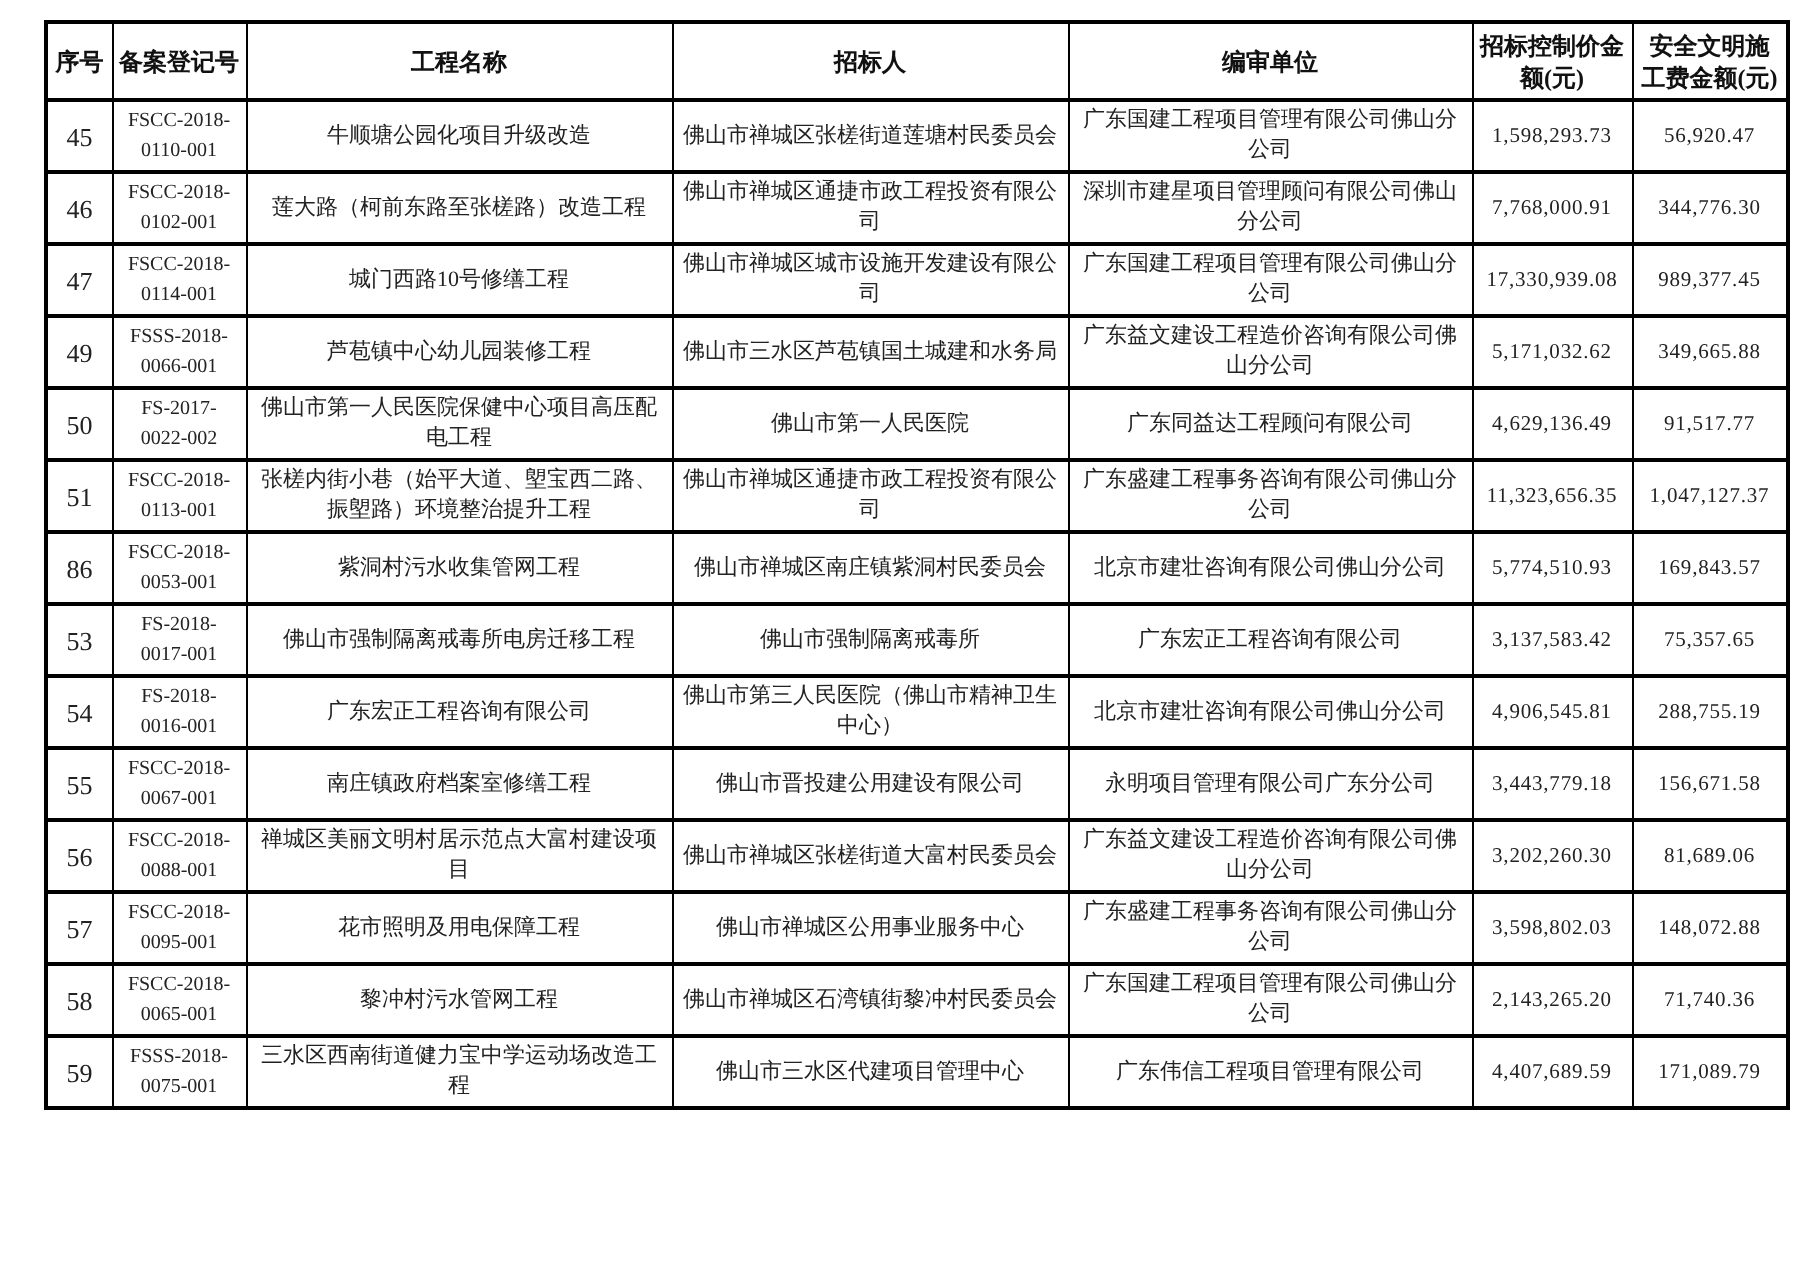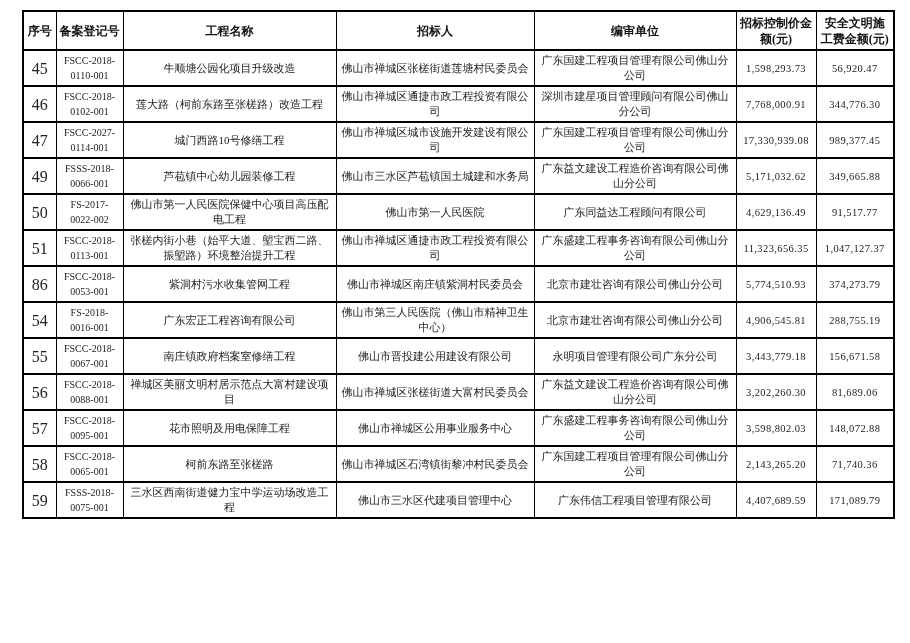--- a/index.html
+++ b/index.html
@@ -53,21 +53,21 @@
     line-height: 16px;
     height: 33px;
     color: #111;
   }
   td {
     font-size: 11px;
     line-height: 15px;
     height: 30px;
     color: #222;
   }
-  td.c-serial { font-size: 16px; }
+  td.c-serial { font-size: 13px; }
   td.c-reg_no {
     font-size: 10px;
     overflow-wrap: normal;
     word-break: normal;
   }
   td.c-control_price, td.c-safety_fee {
     letter-spacing: 0.4px;
     white-space: nowrap;
     font-size: 10.5px;
     text-align: center;
@@ -112,21 +112,21 @@
           <td class="c-serial">46</td>
           <td class="c-reg_no">FSCC-2018-0102-001</td>
           <td class="c-project">莲大路（柯前东路至张槎路）改造工程</td>
           <td class="c-bidder">佛山市禅城区通捷市政工程投资有限公司</td>
           <td class="c-reviewer">深圳市建星项目管理顾问有限公司佛山分公司</td>
           <td class="c-control_price">7,768,000.91</td>
           <td class="c-safety_fee">344,776.30</td>
         </tr>
         <tr>
           <td class="c-serial">47</td>
-          <td class="c-reg_no">FSCC-2027-0114-001</td>
+          <td class="c-reg_no">FSCC-2018-0114-001</td>
           <td class="c-project">城门西路10号修缮工程</td>
           <td class="c-bidder">佛山市禅城区城市设施开发建设有限公司</td>
           <td class="c-reviewer">广东国建工程项目管理有限公司佛山分公司</td>
           <td class="c-control_price">17,330,939.08</td>
           <td class="c-safety_fee">989,377.45</td>
         </tr>
         <tr>
           <td class="c-serial">49</td>
           <td class="c-reg_no">FSSS-2018-0066-001</td>
           <td class="c-project">芦苞镇中心幼儿园装修工程</td>
@@ -153,21 +153,30 @@
           <td class="c-control_price">11,323,656.35</td>
           <td class="c-safety_fee">1,047,127.37</td>
         </tr>
         <tr>
           <td class="c-serial">86</td>
           <td class="c-reg_no">FSCC-2018-0053-001</td>
           <td class="c-project">紫洞村污水收集管网工程</td>
           <td class="c-bidder">佛山市禅城区南庄镇紫洞村民委员会</td>
           <td class="c-reviewer">北京市建壮咨询有限公司佛山分公司</td>
           <td class="c-control_price">5,774,510.93</td>
-          <td class="c-safety_fee">374,273.79</td>
+          <td class="c-safety_fee">169,843.57</td>
+        </tr>
+        <tr>
+          <td class="c-serial">53</td>
+          <td class="c-reg_no">FS-2018-0017-001</td>
+          <td class="c-project">佛山市强制隔离戒毒所电房迁移工程</td>
+          <td class="c-bidder">佛山市强制隔离戒毒所</td>
+          <td class="c-reviewer">广东宏正工程咨询有限公司</td>
+          <td class="c-control_price">3,137,583.42</td>
+          <td class="c-safety_fee">75,357.65</td>
         </tr>
         <tr>
           <td class="c-serial">54</td>
           <td class="c-reg_no">FS-2018-0016-001</td>
           <td class="c-project">广东宏正工程咨询有限公司</td>
           <td class="c-bidder">佛山市第三人民医院（佛山市精神卫生中心）</td>
           <td class="c-reviewer">北京市建壮咨询有限公司佛山分公司</td>
           <td class="c-control_price">4,906,545.81</td>
           <td class="c-safety_fee">288,755.19</td>
         </tr>
@@ -194,21 +203,21 @@
           <td class="c-reg_no">FSCC-2018-0095-001</td>
           <td class="c-project">花市照明及用电保障工程</td>
           <td class="c-bidder">佛山市禅城区公用事业服务中心</td>
           <td class="c-reviewer">广东盛建工程事务咨询有限公司佛山分公司</td>
           <td class="c-control_price">3,598,802.03</td>
           <td class="c-safety_fee">148,072.88</td>
         </tr>
         <tr>
           <td class="c-serial">58</td>
           <td class="c-reg_no">FSCC-2018-0065-001</td>
-          <td class="c-project">柯前东路至张槎路</td>
+          <td class="c-project">黎冲村污水管网工程</td>
           <td class="c-bidder">佛山市禅城区石湾镇街黎冲村民委员会</td>
           <td class="c-reviewer">广东国建工程项目管理有限公司佛山分公司</td>
           <td class="c-control_price">2,143,265.20</td>
           <td class="c-safety_fee">71,740.36</td>
         </tr>
         <tr>
           <td class="c-serial">59</td>
           <td class="c-reg_no">FSSS-2018-0075-001</td>
           <td class="c-project">三水区西南街道健力宝中学运动场改造工程</td>
           <td class="c-bidder">佛山市三水区代建项目管理中心</td>

